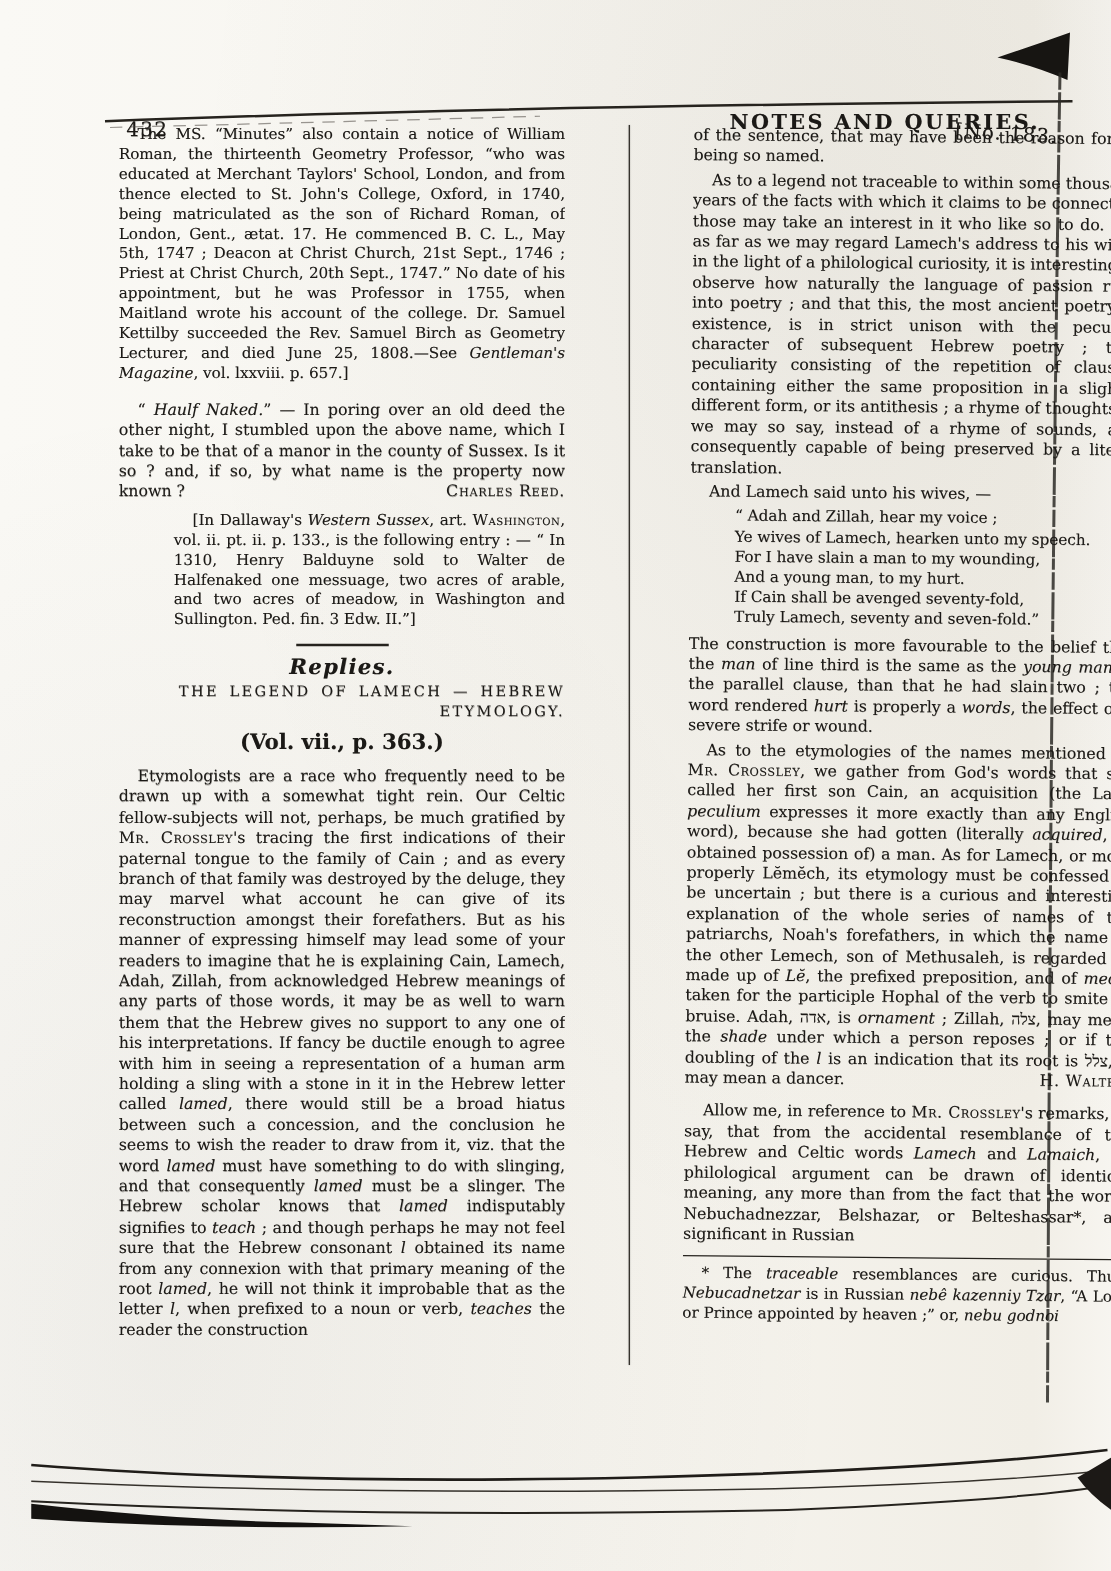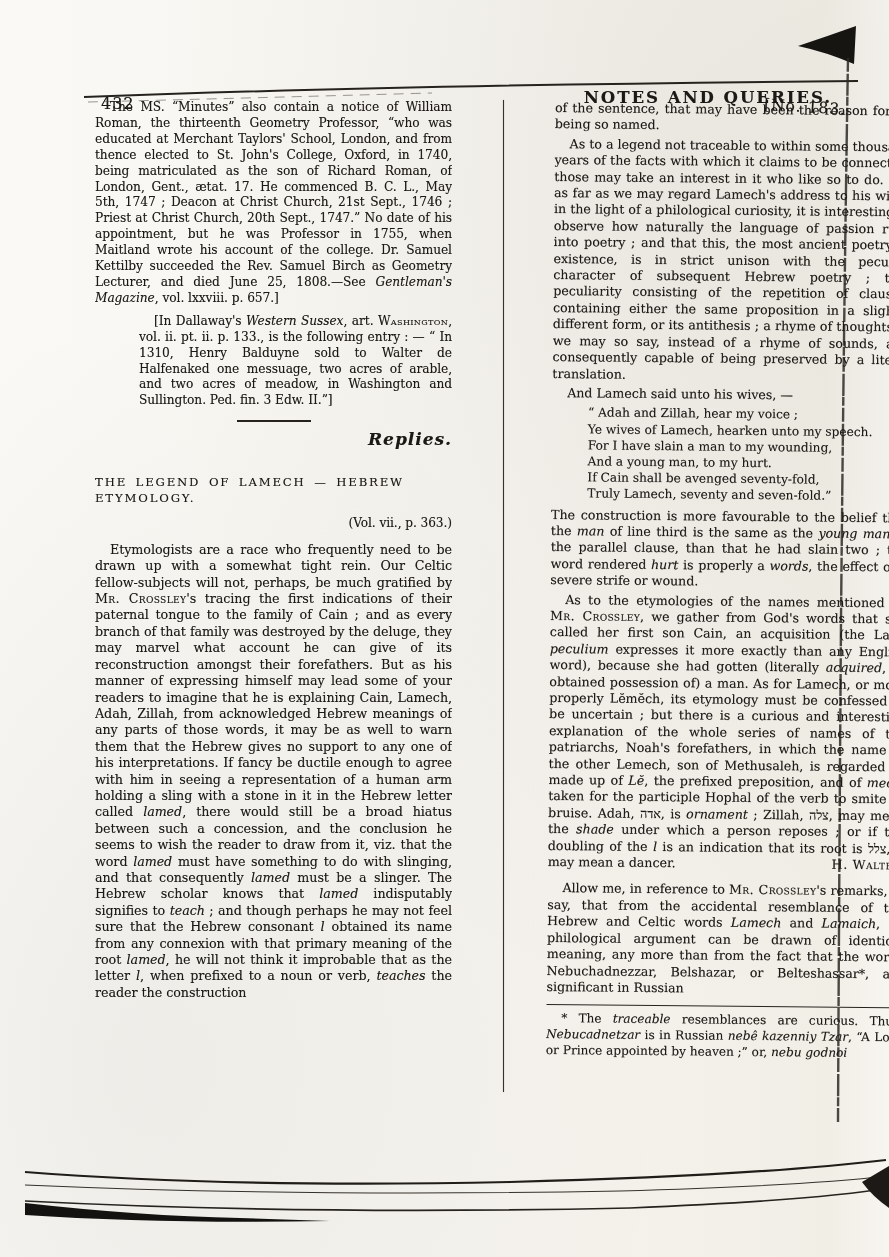--- a/index.html
+++ b/index.html
@@ -23,23 +23,23 @@
   .columns{position:absolute;top:100px;left:95px;display:flex;gap:40px;}
   .col{width:357px;height:1022px;overflow:hidden;text-align:justify;font-size:12.6px;line-height:16.4px;}
   .col-rule{width:1px;background:#35322c;height:992px;margin:0 11px;box-shadow:0 0 1px rgba(0,0,0,.5);}
   .col-right-wrap{transform:rotate(0.55deg);transform-origin:0 0;}
   p.para{margin:0 0 3px 0;text-indent:15px;}
   p.para.noindent{text-indent:0;}
   p.para.small{font-size:12.1px;line-height:15.9px;}
   .sig{float:right;font-variant:small-caps;letter-spacing:0.6px;text-indent:0;padding-left:10px;}
   .sc{font-variant:small-caps;letter-spacing:0.4px;}
   .rule-center{width:74px;border-top:2px solid #26231e;margin:11px auto 9px auto;}
-  h2.script-head{margin:2px 0 26px 0;text-align:right;font-size:17px;font-weight:bold;font-style:italic;letter-spacing:1px;}
-  h3.caps-head{margin:0 0 9px 0;text-align:left;font-size:11.6px;font-weight:normal;letter-spacing:1.9px;word-spacing:3px;}
-  .center-note{text-align:right;font-size:12px;margin:0 0 10px 0;}
+  h2.script-head{margin:2px 0 2px 0;text-align:center;font-size:17px;font-weight:bold;font-style:italic;letter-spacing:1px;}
+  h3.caps-head{margin:0 0 9px 0;text-align:right;font-size:11.6px;font-weight:normal;letter-spacing:1.9px;word-spacing:3px;}
+  .center-note{text-align:center;font-size:17px;margin:0 0 10px 0;font-weight:bold;}
   .verse{margin:3px 0 5px 36px;font-size:12.2px;line-height:16.2px;text-align:left;}
   .footnote-rule{border-top:1.2px solid #26231e;margin:9px 0 6px 0;}
   
   .artifacts{position:absolute;inset:0;pointer-events:none;}
 </style>
 </head>
 <body>
 
 <div class="page ink">
 
@@ -61,20 +61,21 @@
     <path d="M25,1172 Q230,1188 510,1182 Q750,1176 886,1160" stroke="#201d19" stroke-width="2.2" fill="none"></path>
     <path d="M25,1185 Q300,1197 620,1191 Q800,1186 888,1176" stroke="#35312b" stroke-width="1.1" fill="none"></path>
     <path d="M25,1201 Q300,1215 630,1208 Q820,1200 888,1188" stroke="#26231e" stroke-width="1.6" fill="none"></path>
     <path d="M25,1203 Q140,1216 240,1218 L330,1221 Q160,1224 25,1215 Z" fill="#141210"></path>
     <path d="M862,1182 L889,1166 L889,1208 Q872,1196 862,1182 Z" fill="#1c1916"></path>
   </svg>
 
   <div class="columns">
     <div class="col" id="col-left">
         <p class="para small">The MS. “Minutes” also contain a notice of William Roman, the thirteenth Geometry Professor, “who was educated at Merchant Taylors' School, London, and from thence elected to St. John's College, Oxford, in 1740, being matriculated as the son of Richard Roman, of London, Gent., ætat. 17.  He commenced B. C. L., May 5th, 1747 ; Deacon at Christ Church, 21st Sept., 1746 ; Priest at Christ Church, 20th Sept., 1747.”  No date of his appointment, but he was Professor in 1755, when Maitland wrote his account of the college.  Dr. Samuel Kettilby succeeded the Rev. Samuel Birch as Geometry Lecturer, and died June 25, 1808.—See <i>Gentleman's Magazine</i>, vol. lxxviii. p. 657.]</p>
+        <p class="para" style="margin-top: 13px;">“ <i>Haulf Naked.</i>” — In poring over an old deed the other night, I stumbled upon the above name, which I take to be that of a manor in the county of Sussex.  Is it so ?  and, if so, by what name is the property now known ?<span class="sig">Charles Reed.</span></p>
         <p class="para small" style="margin-top: 7px; margin-left: 44px;">[In Dallaway's <i>Western Sussex</i>, art. <span class="sc">Washington</span>, vol. ii. pt. ii. p. 133., is the following entry : — “ In 1310, Henry Balduyne sold to Walter de Halfenaked one messuage, two acres of arable, and two acres of meadow, in Washington and Sullington.  Ped. fin. 3 Edw. II.”]</p>
         <div class="rule-center"></div>
         <h2 class="script-head">Replies.</h2>
         <h3 class="caps-head">THE LEGEND OF LAMECH — HEBREW ETYMOLOGY.</h3>
         <div class="center-note">(Vol. vii., p. 363.)</div>
         <p class="para">Etymologists are a race who frequently need to be drawn up with a somewhat tight rein.  Our Celtic fellow-subjects will not, perhaps, be much gratified by <span class="sc">Mr. Crossley</span>'s tracing the first indications of their paternal tongue to the family of Cain ; and as every branch of that family was destroyed by the deluge, they may marvel what account he can give of its reconstruction amongst their forefathers.  But as his manner of expressing himself may lead some of your readers to imagine that he is explaining Cain, Lamech, Adah, Zillah, from acknowledged Hebrew meanings of any parts of those words, it may be as well to warn them that the Hebrew gives no support to any one of his interpretations.  If fancy be ductile enough to agree with him in seeing a representation of a human arm holding a sling with a stone in it in the Hebrew letter called <i>lamed</i>, there would still be a broad hiatus between such a concession, and the conclusion he seems to wish the reader to draw from it, viz. that the word <i>lamed</i> must have something to do with slinging, and that consequently <i>lamed</i> must be a slinger.  The Hebrew scholar knows that <i>lamed</i> indisputably signifies to <i>teach</i> ; and though perhaps he may not feel sure that the Hebrew consonant <i>l</i> obtained its name from any connexion with that primary meaning of the root <i>lamed</i>, he will not think it improbable that as the letter <i>l</i>, when prefixed to a noun or verb, <i>teaches</i> the reader the construction</p>
       </div>
     <div class="col-rule"></div>
     <div class="col-right-wrap">
       <div class="col" id="col-right">

